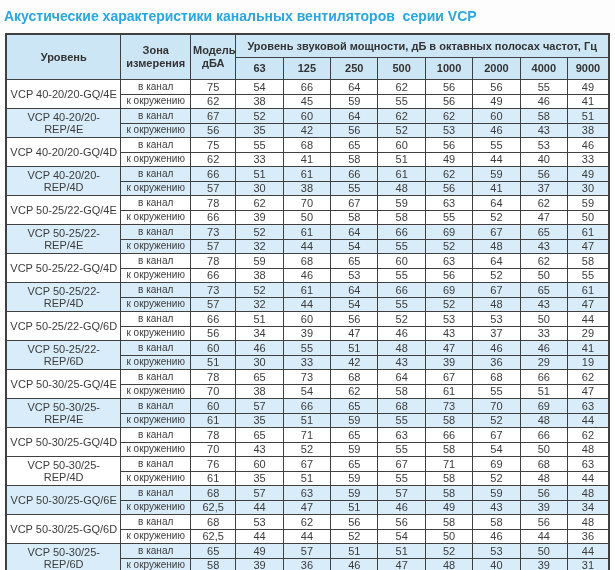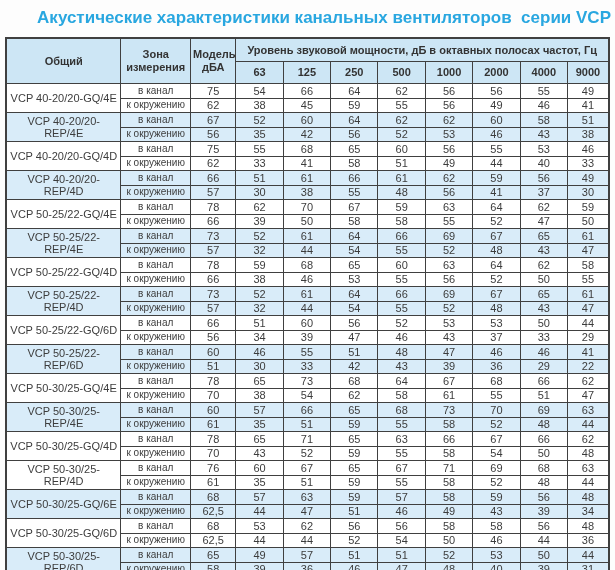--- a/index.html
+++ b/index.html
@@ -5,22 +5,22 @@
   html,body { margin:0; padding:0; }
   body {
     width:615px; height:570px;
     background:#fdfdfd;
     font-family:"Liberation Sans", sans-serif;
     overflow:hidden;
   }
   .title {
     color:#29a7e0;
     font-weight:bold;
-    font-size:17px;
-    text-align:right;
+    font-size:14px;
+    text-align:left;
     margin:8px 4px 9px;
     white-space:pre-wrap;
   }
   table {
     border-collapse:collapse;
     table-layout:fixed;
     width:605px;
     margin:0 auto;
     border:2px solid #404040;
   }
@@ -66,21 +66,21 @@
       <col style="width:47px">
       <col style="width:47px">
       <col style="width:47px">
     <col style="width:47px">
       <col style="width:47px">
       <col style="width:47px">
       <col style="width:41px">
   </colgroup>
   <thead>
     <tr>
-      <th rowspan="2">Общий</th>
+      <th rowspan="2">Уровень</th>
       <th rowspan="2">Зона измерения</th>
       <th rowspan="2">Модель, дБА</th>
       <th colspan="8" class="spl-header">Уровень звуковой мощности, дБ в октавных полосах частот, Гц</th>
     </tr>
     <tr>
       <th class="freq-header">63</th>
       <th class="freq-header">125</th>
       <th class="freq-header">250</th>
       <th class="freq-header">500</th>
       <th class="freq-header">1000</th>
@@ -331,21 +331,21 @@
       <tr class="shaded">
         <td class="zone-cell">к окружению</td>
         <td>51</td>
         <td>30</td>
         <td>33</td>
         <td>42</td>
         <td>43</td>
         <td>39</td>
         <td>36</td>
         <td>29</td>
-        <td>22</td>
+        <td>19</td>
       </tr>
       <tr>
         <td class="model-cell" rowspan="2">VCP 50-30/25-GQ/4E</td>
         <td class="zone-cell">в канал</td>
         <td>78</td>
         <td>65</td>
         <td>73</td>
         <td>68</td>
         <td>64</td>
         <td>67</td>

